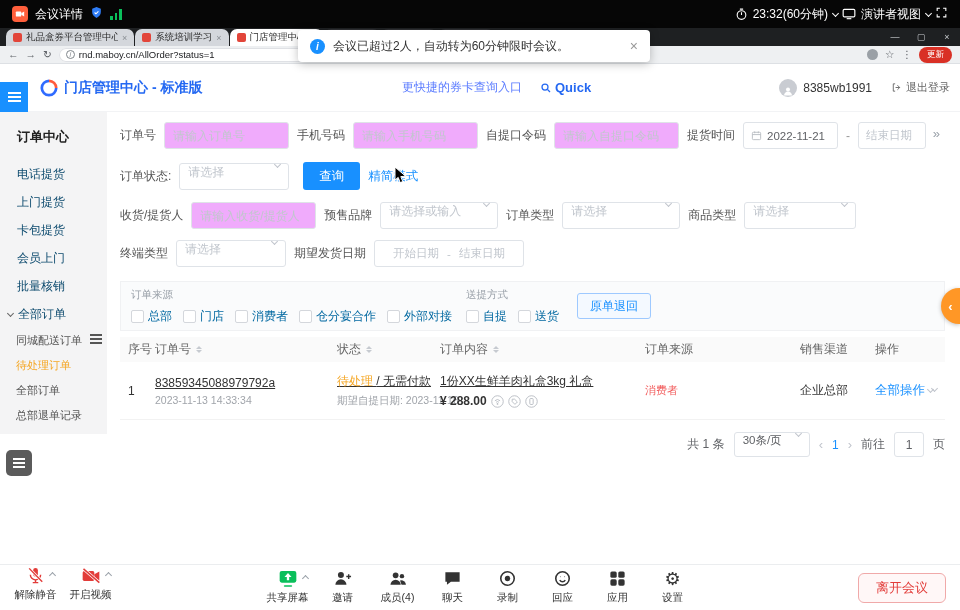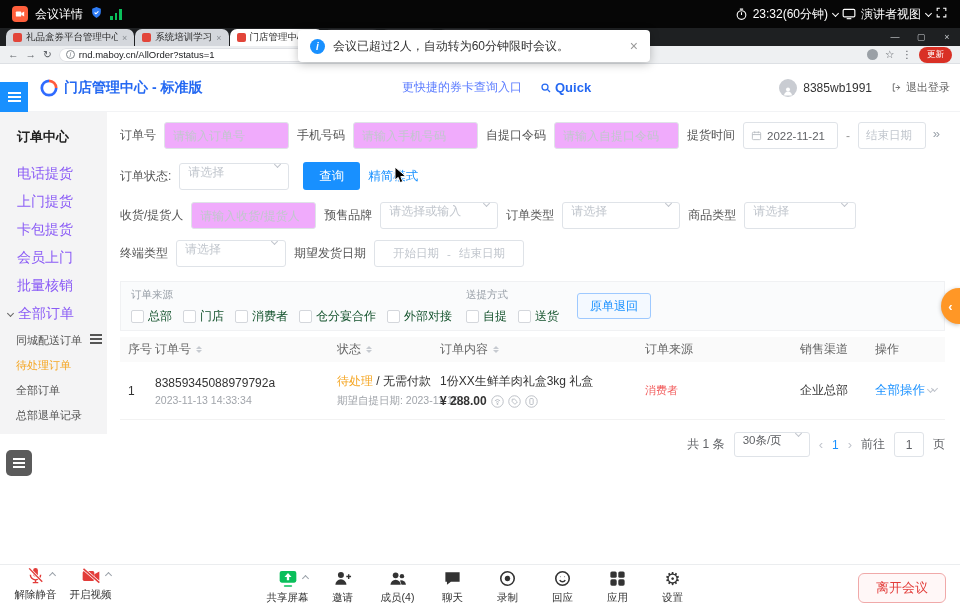--- a/index.html
+++ b/index.html
@@ -57,21 +57,21 @@
   .userbox{right:88px;gap:6px;font-size:12px;color:#333;}
   .avatar-ico{width:18px;height:18px;border-radius:50%;background:#c9ccd2;display:flex;align-items:flex-end;justify-content:center;overflow:hidden;}
   .logout{right:10px;gap:4px;font-size:11px;color:#666;justify-content:flex-end;}
   .burger{position:absolute;left:0;top:82px;width:28px;height:30px;background:#1890ff;display:flex;align-items:center;justify-content:center;z-index:5;}
   .burger i,.side-toggle i,.float-list i{display:block;}
   .burger i{width:13px;height:2px;background:#fff;box-shadow:0 -4px 0 #fff,0 4px 0 #fff;}
 
   
   .sidebar{position:absolute;left:0;top:112px;width:107px;height:322px;background:#f4f4f5;padding-top:8px;}
   .side-sec{font-size:13px;font-weight:700;color:#222;padding:8px 0 14px 17px;}
-  .side-item{font-size:14px;color:#8b5cf6;padding-left:17px;height:28px;line-height:28px;white-space:nowrap;font-family:Liberation Serif, serif;}
+  .side-item{font-size:12px;color:#0c4a6e;padding-left:17px;height:28px;line-height:28px;white-space:nowrap;}
   .side-group{display:flex;align-items:center;gap:5px;padding-left:8px;}
   .side-group .car{color:#666;}
   .side-sub{font-size:11px;color:#555;padding-left:16px;height:25px;line-height:25px;white-space:nowrap;}
   .side-sub.active{color:#f5a623;}
   .side-toggle{position:absolute;left:88px;top:332px;width:16px;height:14px;display:flex;align-items:center;justify-content:center;}
   .side-toggle i{width:12px;height:1.5px;background:#555;box-shadow:0 -4px 0 #555,0 4px 0 #555;}
 
   
   .frow{position:absolute;left:120px;display:flex;align-items:center;gap:8px;font-size:12px;color:#555;}
   .frow1{top:122px;}.frow2{top:162px;}.frow3{top:202px;}.frow4{top:240px;}
@@ -90,40 +90,40 @@
   .link{color:#1890ff;font-size:12.5px;white-space:nowrap;}
   .collapse-ico{position:absolute;right:20px;top:126px;color:#9aa1a9;font-size:13px;}
   .rangebox{width:150px;height:27px;border:1px solid #dfe3e8;border-radius:3px;display:flex;align-items:center;justify-content:center;gap:8px;font-size:11.5px;color:#c1c6cd;background:#fff;}
 
   
   .srcpanel{position:absolute;left:120px;right:15px;top:281px;height:50px;background:#fafbfc;border:1px solid #f0f1f3;display:flex;padding:6px 10px;}
   .src-col{display:flex;flex-direction:column;gap:6px;}
   .col2{margin-left:14px;}
   .src-label{font-size:10.5px;color:#9aa1a9;}
   .cb-row{display:flex;align-items:center;gap:11px;}
-  .cb-item{display:flex;align-items:center;gap:4px;font-size:12px;color:#14532d;white-space:nowrap;}
+  .cb-item{display:flex;align-items:center;gap:4px;font-size:12px;color:#0369a1;white-space:nowrap;}
   .cb{width:13px;height:13px;border:1px solid #d4d7dc;border-radius:2px;background:#fff;flex:none;}
   .btn-outline{align-self:center;margin-left:18px;height:26px;padding:0 12px;background:#f4f9ff;border:1px solid #9ec9ff;color:#1890ff;border-radius:3px;font-size:12px;font-family:inherit;white-space:nowrap;}
 
   
   .thead{position:absolute;left:120px;right:15px;top:337px;height:25px;background:#fafafa;display:flex;align-items:center;font-size:12px;color:#666;}
   .trow{position:absolute;left:120px;right:15px;top:362px;height:58px;border-bottom:1px solid #f2f2f2;display:flex;align-items:center;font-size:12px;color:#333;}
   .w-idx{width:35px;padding-left:8px;flex:none;}
   .w-ord{width:182px;flex:none;}
   .w-st{width:103px;flex:none;}
   .w-ct{width:205px;flex:none;}
   .w-src{width:155px;flex:none;}
   .w-ch{width:75px;flex:none;}
   .w-op{flex:1;display:flex;align-items:center;gap:3px;}
   .hc{display:flex;align-items:center;gap:3px;}
   .sort{display:inline-flex;flex-direction:column;gap:1px;margin-left:2px;}
   .sort i{display:block;width:0;height:0;border-left:3px solid transparent;border-right:3px solid transparent;}
   .sort .up{border-bottom:3.5px solid #c6cad0;}
   .sort .dn{border-top:3.5px solid #c6cad0;}
-  .l1{font-size:12px;color:#333;white-space:nowrap;}
+  .l1{font-size:12px;color:#333;white-space:nowrap;text-decoration:underline;}
   .l2{font-size:10.5px;color:#a0a4aa;margin-top:4px;white-space:nowrap;display:flex;align-items:center;gap:4px;}
   .st-warn{color:#f5a623;}
   .price{font-weight:700;color:#333;font-size:12px;}
   .src-red{color:#f25c5c;font-size:11px;}
   .mini-ico{flex:none;display:flex;}
   .row-exp{position:absolute;right:8px;top:26px;}
   .trow{position:absolute;}
 
   
   .pager{position:absolute;right:15px;top:432px;display:flex;align-items:center;gap:9px;font-size:12px;color:#606266;}

